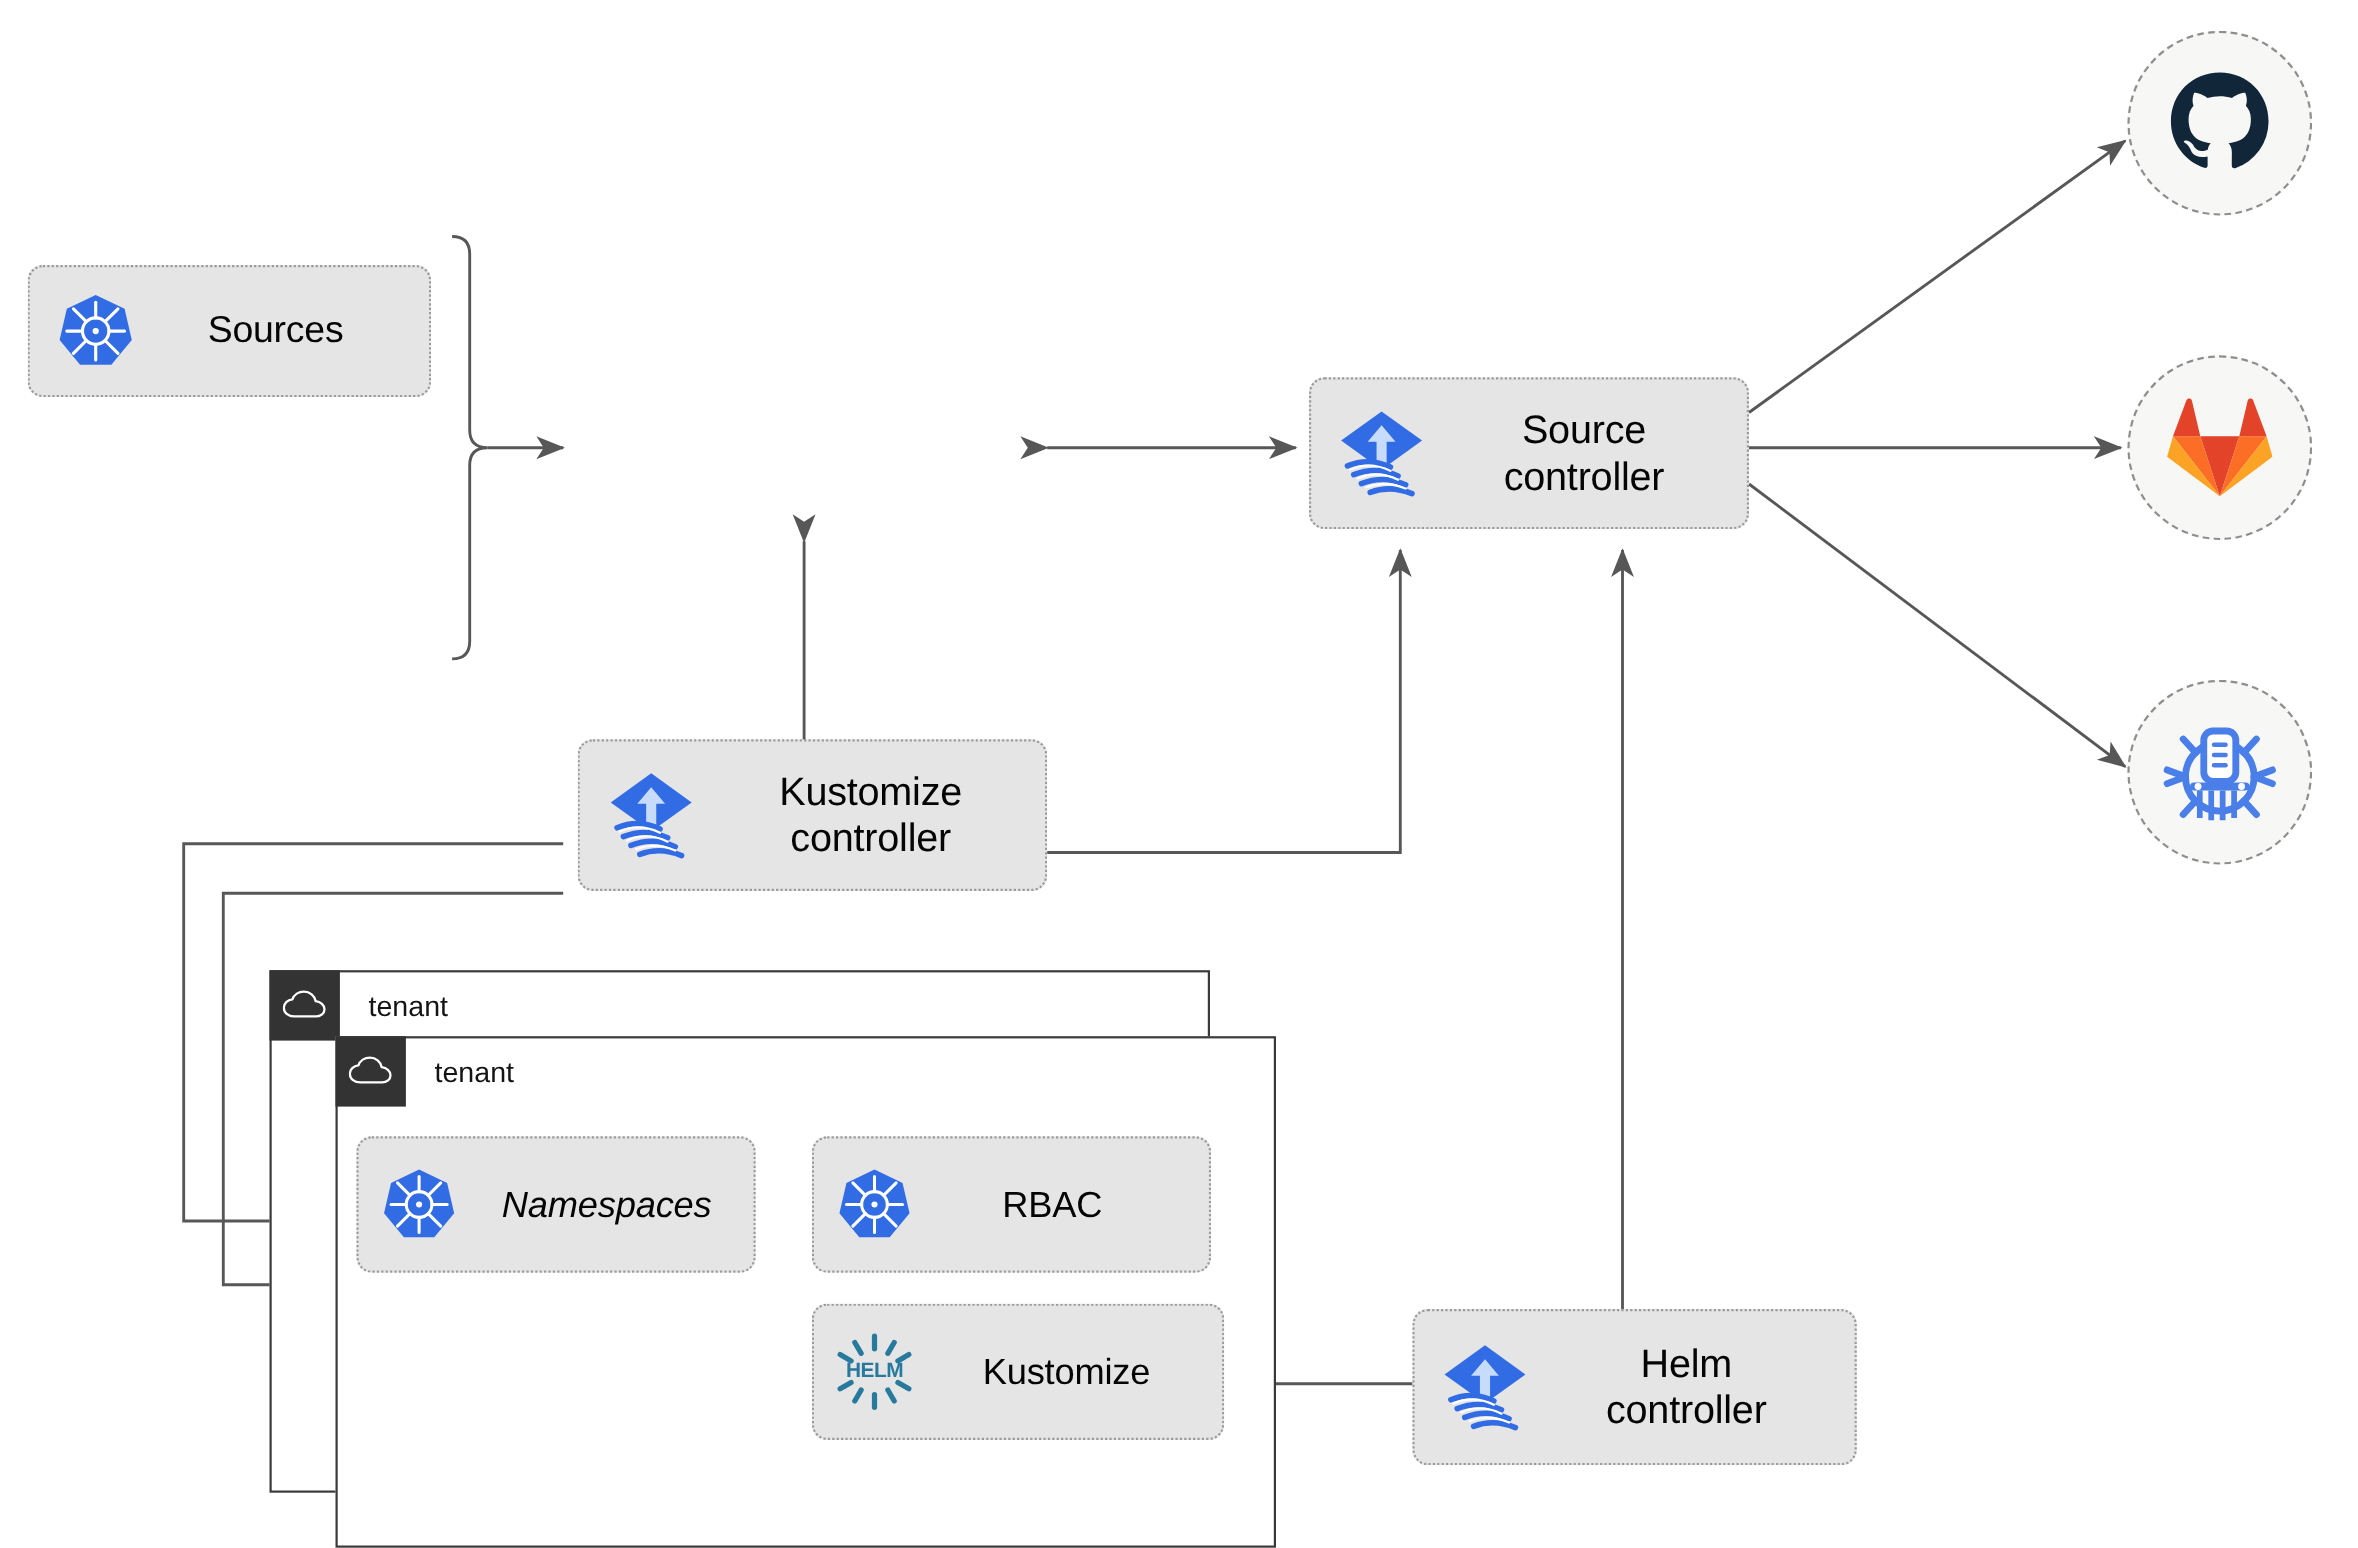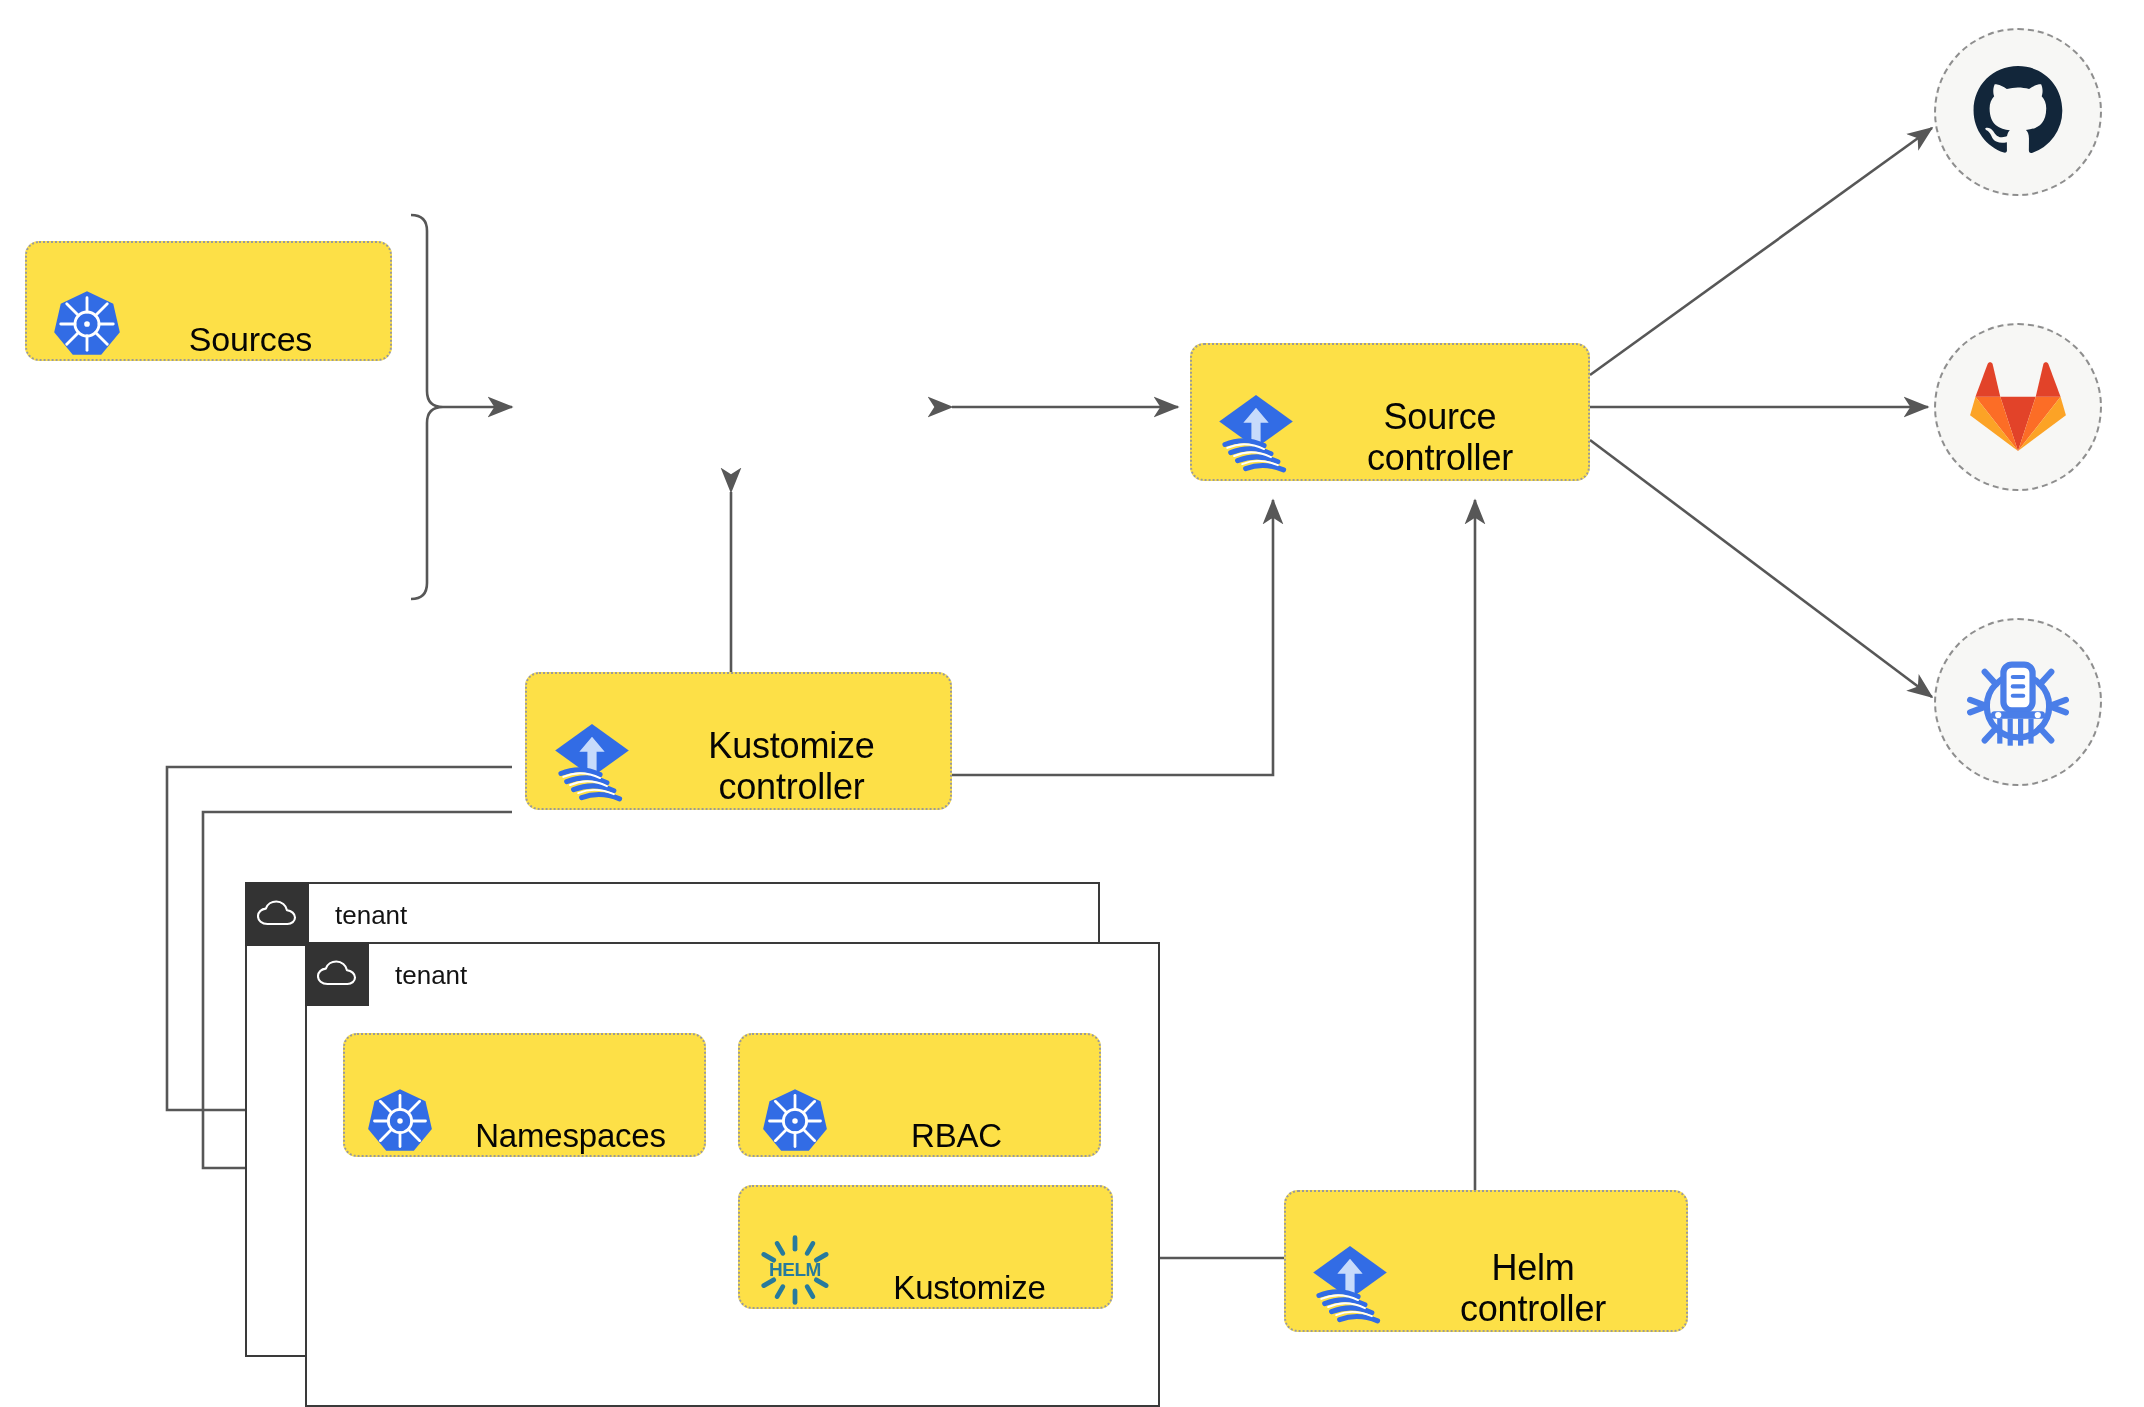--- a/index.html
+++ b/index.html
@@ -11,24 +11,24 @@
     -webkit-font-smoothing:antialiased;
   }
   #stage{position:absolute;left:0;top:0;width:2144px;height:1407px;}
 
   
   #wires{position:absolute;left:0;top:0;width:2144px;height:1407px;z-index:1;}
 
   
   .node{
     position:absolute;z-index:3;
-    background:#fde047;
+    background:#e5e5e5;
     border:2.2px dotted #9a9a9a;
     border-radius:14px;
-    display:flex;align-items:flex-end;
+    display:flex;align-items:center;
     box-sizing:border-box;
   }
   .node .ico{flex:0 0 auto;display:flex;align-items:center;justify-content:center;}
   .node .lbl{
     flex:1 1 auto;text-align:center;
     color:#050505;line-height:1.16;
     letter-spacing:-0.2px;
     white-space:pre-line;
   }
 
@@ -273,21 +273,21 @@
     <span class="bar">
       <svg width="40" height="28" viewBox="0 0 40 28">
         <path d="M10.5 24 C4.8 24 1 20.4 1 16.2 C1 12.2 4.4 8.9 8.8 8.6
                  C10.3 4.3 14.6 1.5 19.3 1.5 C24.6 1.5 29.1 5.2 30 10.2
                  C34.4 10.6 38 13.8 38 17.5 C38 21.2 34.6 24 30.4 24 Z" fill="none" stroke="#ffffff" stroke-width="2.1" stroke-linejoin="round"></path>
       </svg>
     </span>
     <span class="tname">tenant</span>
   </div>
 
-  <div class="node" style="left:343px;top:1033px;width:363px;height:124px;">
+  <div class="node" style="left:324px;top:1033px;width:363px;height:124px;font-style:italic;">
     <span class="ico" style="width:110px;">
       <svg width="68" height="68" viewBox="0 0 64 64">
         <path d="M32 2 L56 13.5 L62 39.5 L45 60 L19 60 L2 39.5 L8 13.5 Z" fill="#326ce5"></path>
         <g fill="none" stroke="#ffffff" stroke-width="2.6" stroke-linecap="round">
           <circle cx="32" cy="32" r="11"></circle>
           <circle cx="32" cy="32" r="2.6" fill="#ffffff" stroke="none"></circle>
           <path d="M32 21 L32 8"></path>
             <path d="M32 43 L32 56"></path>
           <path d="M21 32 L8 32"></path>
             <path d="M43 32 L56 32"></path>

